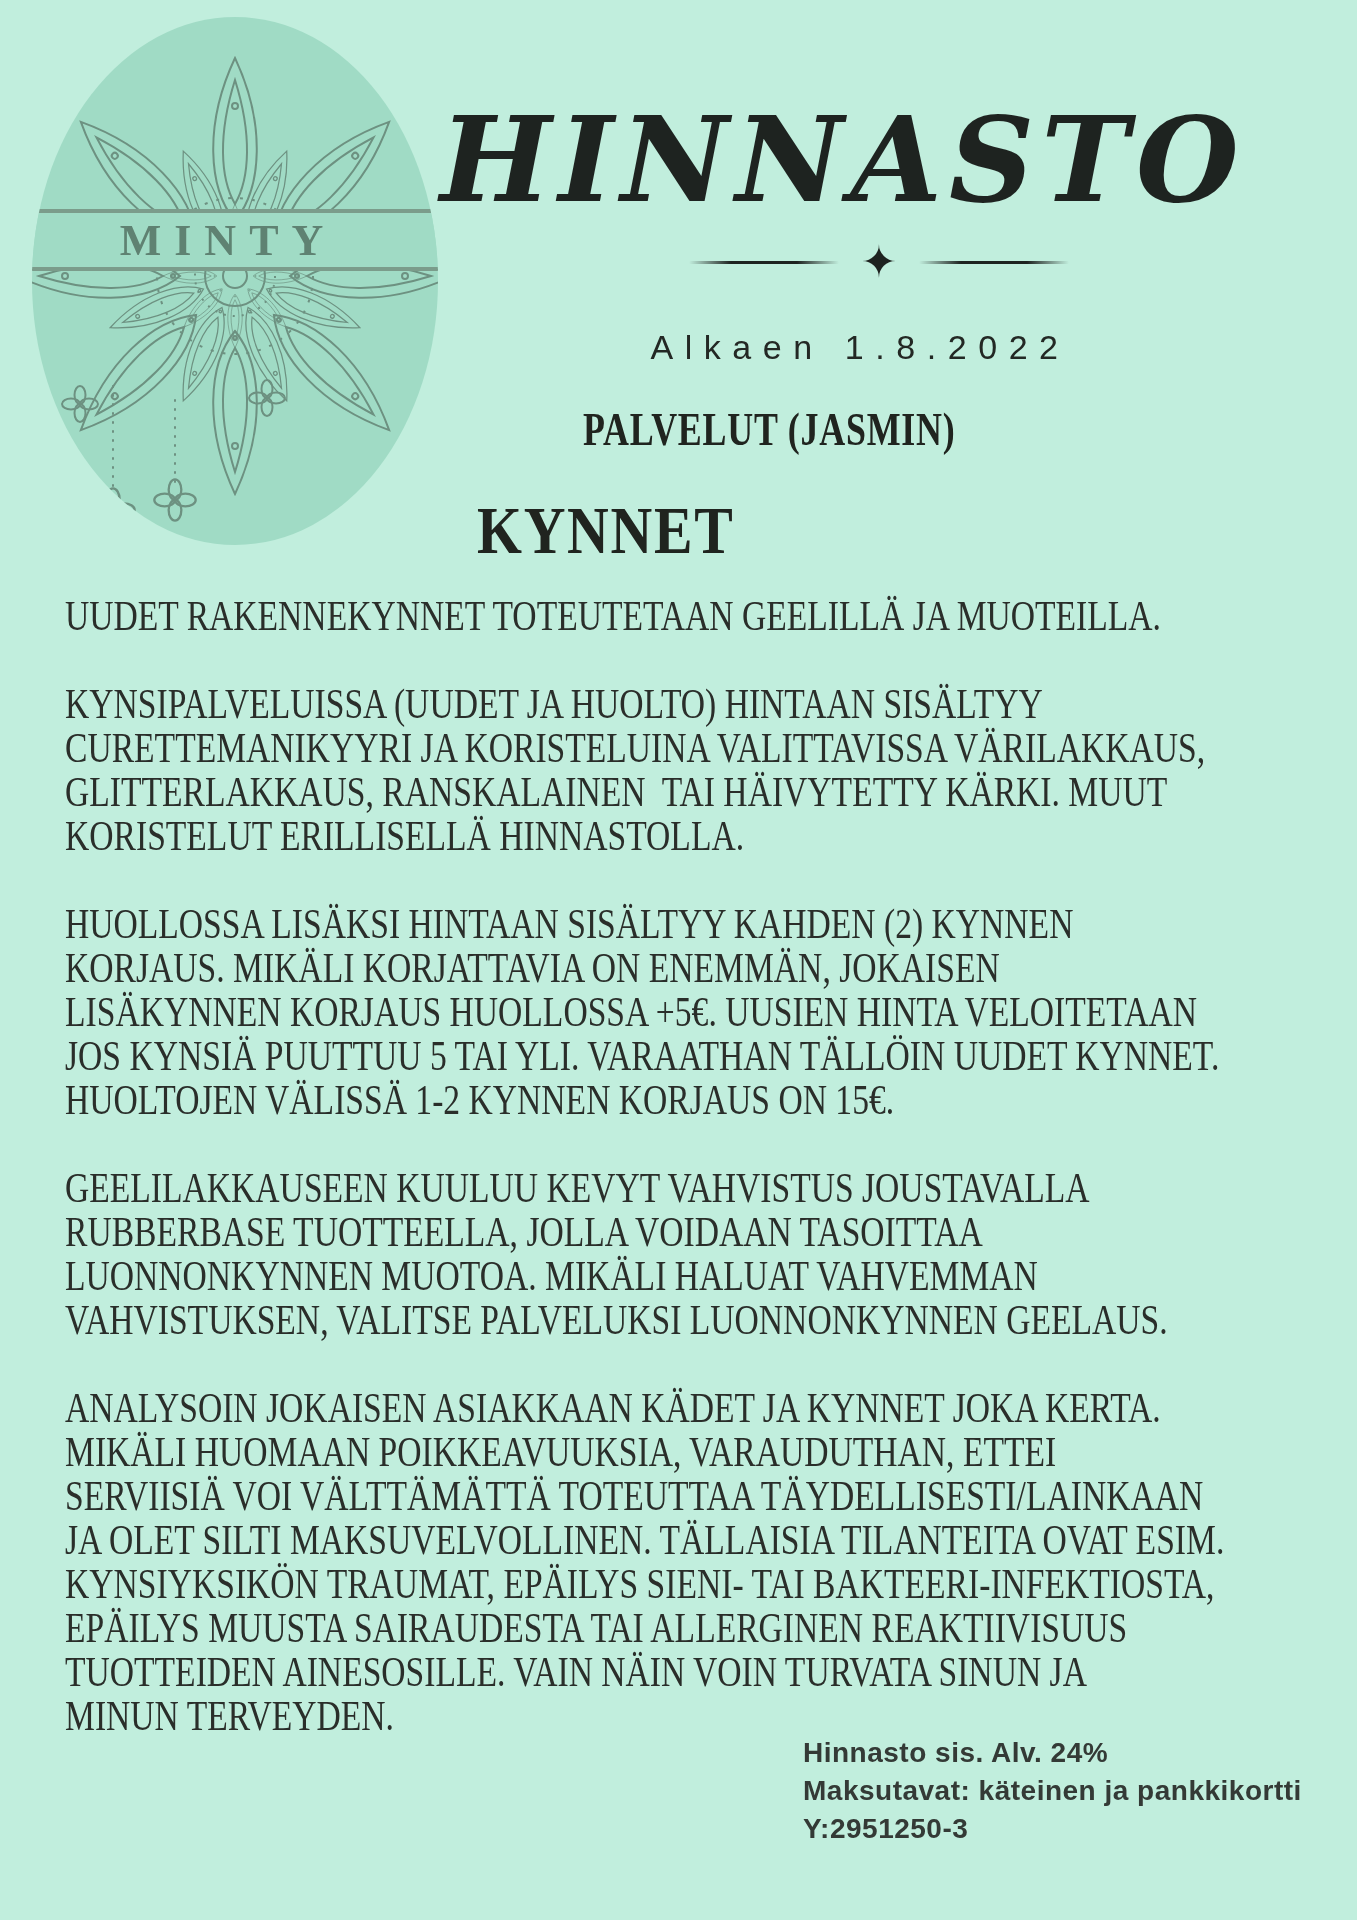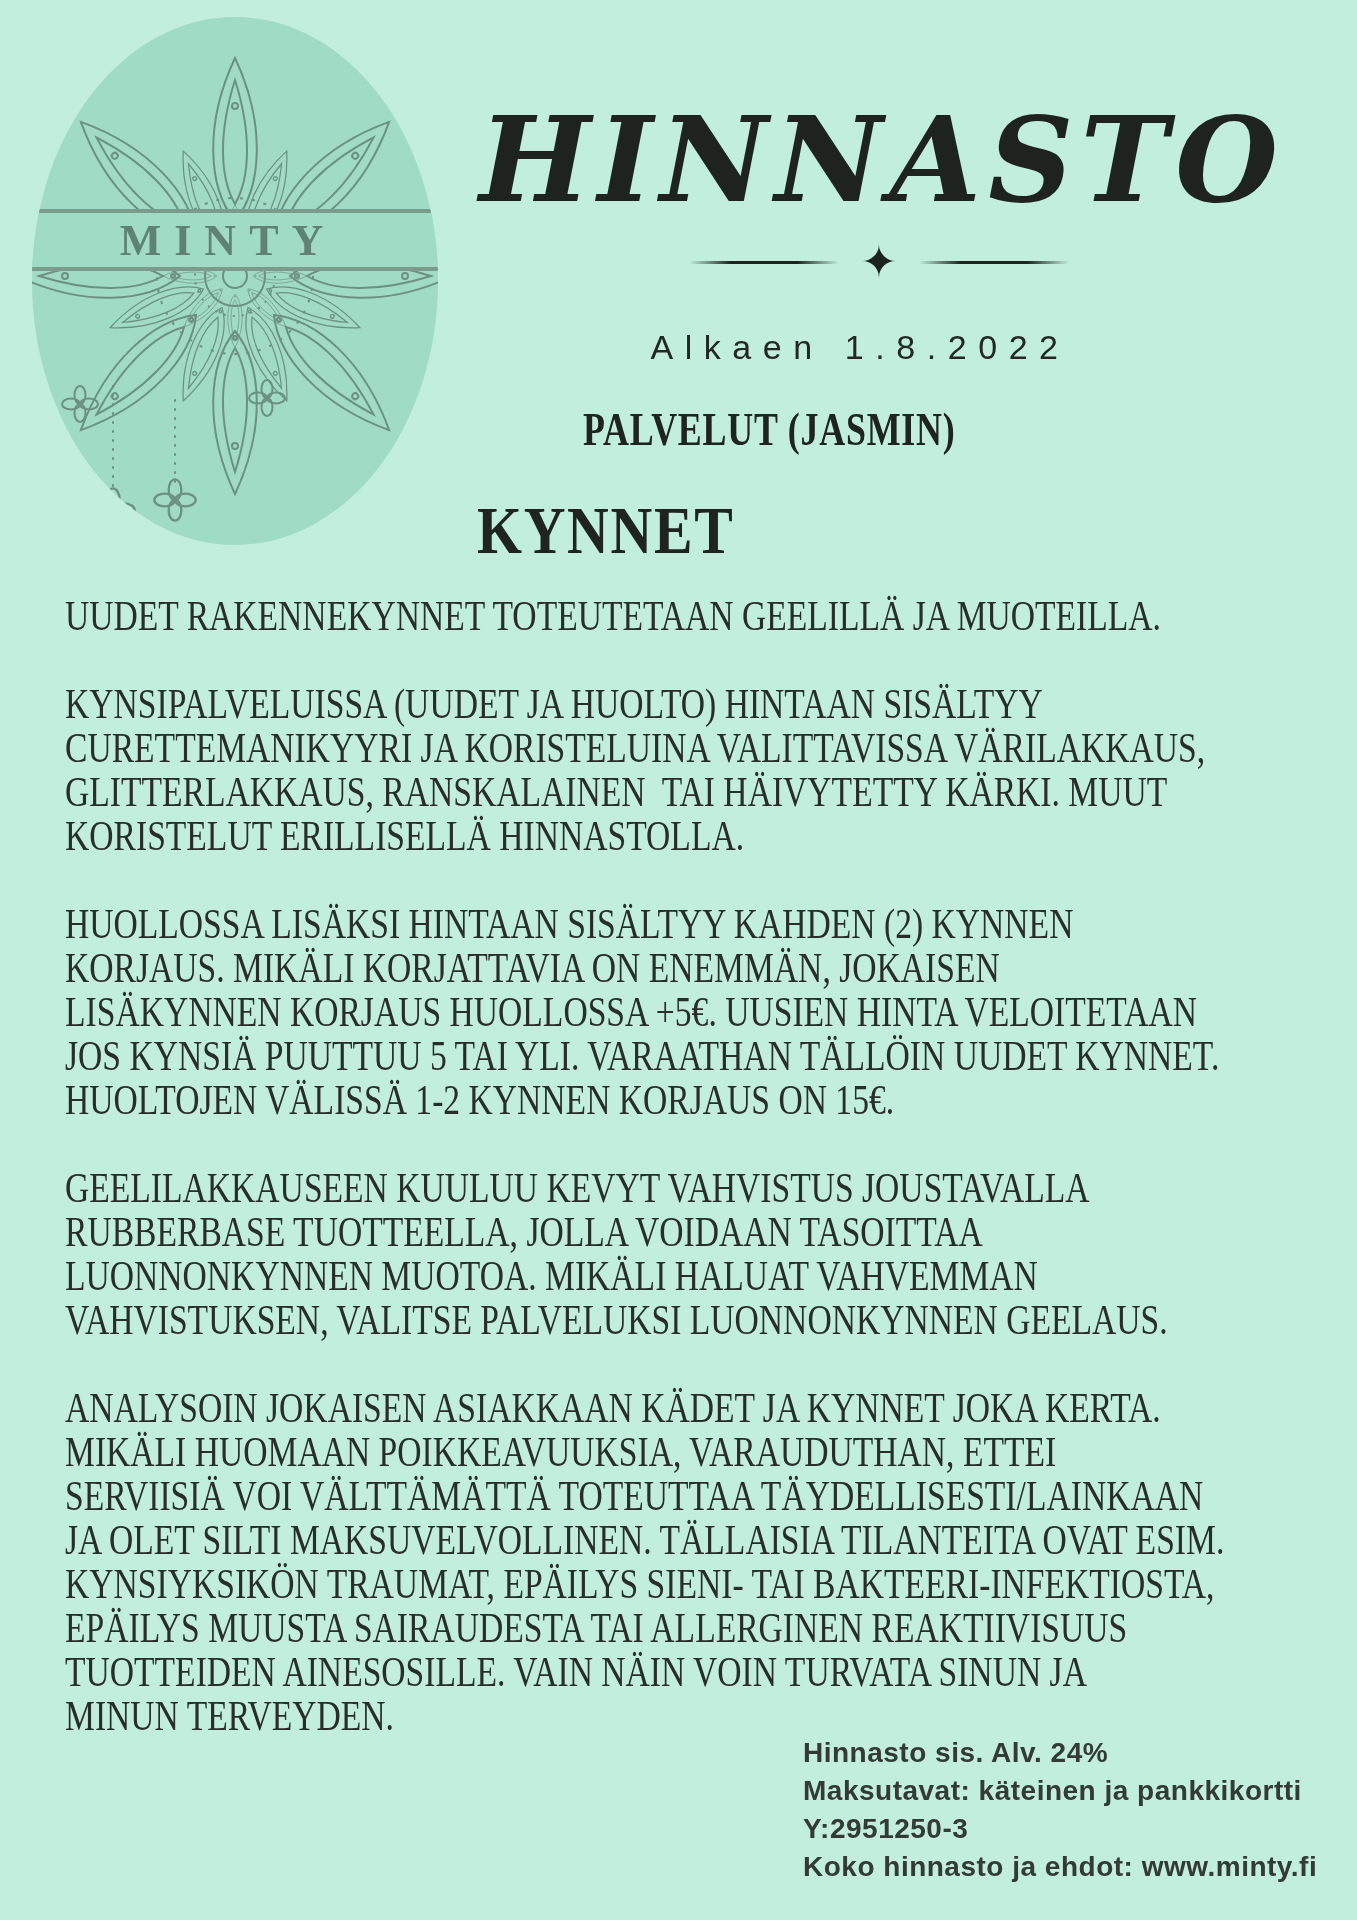--- a/index.html
+++ b/index.html
@@ -8,21 +8,21 @@
     width:1357px;height:1920px;
     background:#c1eedd;
     overflow:hidden;
     font-family:"Liberation Serif", serif;
     color:#272c28;
     padding-left:25px;
   }
   .logo-svg{position:absolute;left:20px;top:8px;width:430px;height:545px;}
   .title{
     position:absolute;left:440px;top:98px;width:845px;
-    text-align:right;
+    text-align:left;
     font-family:"DejaVu Serif", serif;
     font-style:italic;font-weight:bold;
     font-size:118px;line-height:1.05;
     letter-spacing:7px;color:#1e2320;
     white-space:nowrap;
   }
   .divider{
     position:absolute;left:640px;top:238px;width:478px;height:48px;
     display:flex;align-items:center;justify-content:center;gap:22px;
   }
@@ -188,16 +188,15 @@
       <div class="line">EPÄILYS MUUSTA SAIRAUDESTA TAI ALLERGINEN REAKTIIVISUUS</div>
       <div class="line">TUOTTEIDEN AINESOSILLE. VAIN NÄIN VOIN TURVATA SINUN JA</div>
       <div class="line">MINUN TERVEYDEN.</div>
     </div>
   </div>
 
   <div class="footer">
     <div class="fline">Hinnasto sis. Alv. 24%</div>
     <div class="fline">Maksutavat: käteinen ja pankkikortti</div>
     <div class="fline">Y:2951250-3</div>
-    <div class="fline">Koko hinnasto ja ehdot: www.minty.fi</div>
   </div>
 
 </div>
 
 </body></html>

